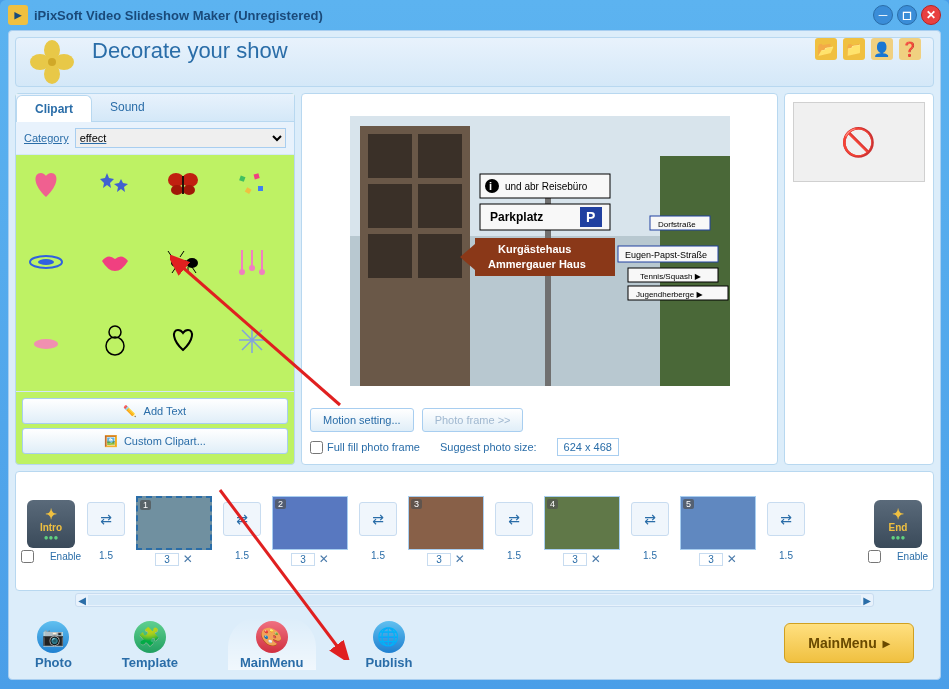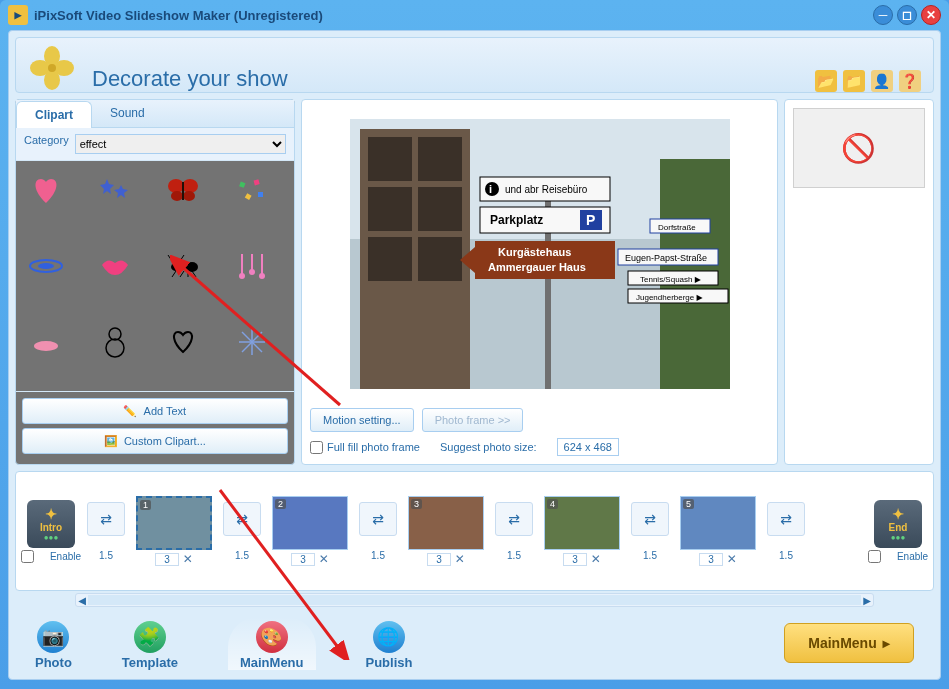--- a/index.html
+++ b/index.html
@@ -10,38 +10,38 @@
 .titlebar { height: 30px; display: flex; align-items: center; padding: 0 8px; color: #1a4a7a; font-size: 13px; font-weight: bold; }
 .app-icon { width: 20px; height: 20px; background: #f0c040; border-radius: 3px; margin-right: 6px; display: flex; align-items: center; justify-content: center; font-size: 9px; }
 .titlebar-buttons { margin-left: auto; display: flex; gap: 4px; }
 .tb-btn { width: 20px; height: 20px; border-radius: 50%; display: flex; align-items: center; justify-content: center; font-size: 12px; color: white; cursor: pointer; }
 .tb-min { background: #3a8dd8; border: 1px solid #2a6da8; }
 .tb-max { background: #3a8dd8; border: 1px solid #2a6da8; }
 .tb-close { background: #e84040; border: 1px solid #b82020; }
 
 .content { background: #dcedfa; margin: 0 8px 8px 8px; height: 650px; border-radius: 4px; border: 1px solid #a8cef0; padding: 6px; display: flex; flex-direction: column; }
 
-.header { height: 56px; background: linear-gradient(to bottom, #e8f2fc, #d4e8f8); border-radius: 4px; border: 1px solid #b8d8f0; display: flex; align-items: flex-end; padding: 0 12px; margin-bottom: 6px; }
+.header { height: 50px; background: linear-gradient(to bottom, #e8f2fc, #d4e8f8); border-radius: 4px; border: 1px solid #b8d8f0; display: flex; align-items: flex-start; padding: 0 12px; margin-bottom: 6px; }
 .logo { width: 48px; height: 48px; position: relative; }
 .logo svg { width: 100%; height: 100%; }
 .page-title { font-size: 22px; color: #2a6da8; margin-left: 16px; font-weight: normal; }
 .header-icons { margin-left: auto; display: flex; gap: 6px; }
 .hi { width: 22px; height: 22px; border-radius: 3px; cursor: pointer; display: flex; align-items: center; justify-content: center; font-size: 14px; }
 .hi-open { background: #f0c040; }
 .hi-save { background: #f0c040; }
 .hi-help { background: #f0d080; }
 .hi-q { background: #f0d080; }
 
 .main-row { flex: 1; display: flex; gap: 6px; min-height: 0; }
 
-.left-panel { width: 280px; background: #737373; border: 1px solid #b8d8f0; border-radius: 4px; display: flex; flex-direction: column; }
+.left-panel { width: 280px; background: #bef264; border: 1px solid #b8d8f0; border-radius: 4px; display: flex; flex-direction: column; }
 .tabs { display: flex; background: linear-gradient(to bottom, #e8f2fc, #d4e8f8); border-bottom: 1px solid #b8d8f0; }
 .tab { padding: 6px 18px; font-size: 12px; color: #2a6da8; cursor: pointer; border-top-left-radius: 6px; border-top-right-radius: 6px; }
 .tab.active { background: #fff; font-weight: bold; border: 1px solid #b8d8f0; border-bottom: none; position: relative; top: 1px; }
-.category-row { display: flex; padding: 6px 8px; background: #e8f2fc; border-bottom: 1px solid #d4e8f8; font-size: 11px; color: #2a6da8; }
+.category-row { display: flex; align-items: center; padding: 6px 8px; background: #e8f2fc; border-bottom: 1px solid #d4e8f8; font-size: 11px; color: #2a6da8; text-decoration: underline; }
 .category-row select { flex: 1; margin-left: 6px; font-size: 11px; height: 20px; border: 1px solid #a8cef0; }
 .clipart-grid { flex: 1; padding: 8px; display: grid; grid-template-columns: repeat(4, 1fr); gap: 12px; overflow-y: auto; position: relative; }
 .clip { width: 44px; height: 44px; display: flex; align-items: center; justify-content: center; cursor: pointer; }
 .left-buttons { padding: 6px; border-top: 1px solid #d4e8f8; }
 .left-btn { display: flex; align-items: center; justify-content: center; gap: 6px; width: 100%; height: 26px; background: linear-gradient(to bottom, #fff, #e0eef8); border: 1px solid #a8cef0; border-radius: 3px; font-size: 11px; color: #2a6da8; cursor: pointer; margin-bottom: 4px; }
 
 .center-panel { flex: 1; background: #fff; border: 1px solid #b8d8f0; border-radius: 4px; padding: 8px; display: flex; flex-direction: column; }
 .preview { flex: 1; display: flex; align-items: center; justify-content: center; min-height: 0; }
 .preview-img { width: 380px; height: 270px; background: #888; position: relative; overflow: hidden; }
 .preview-controls { margin-top: 8px; }

